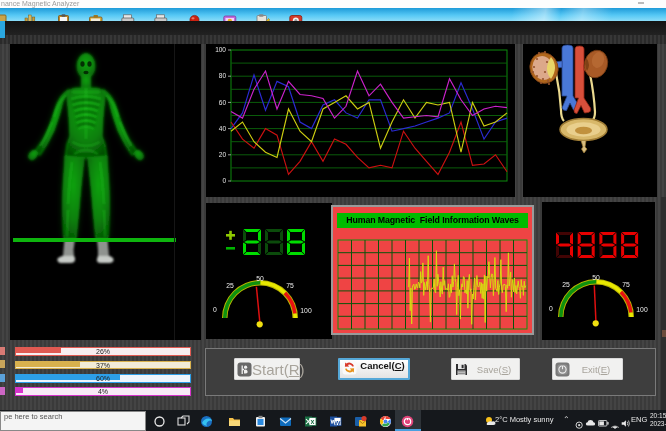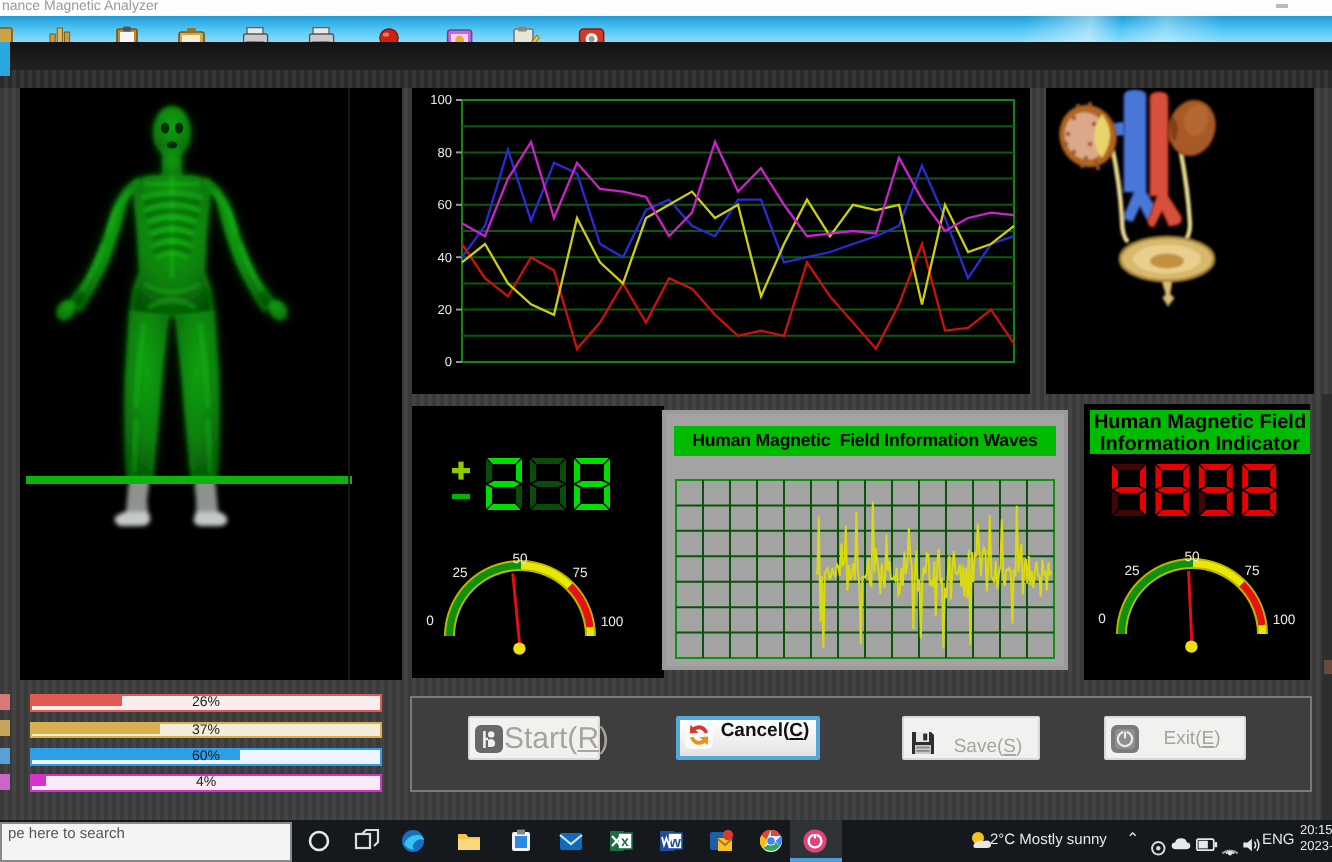--- a/index.html
+++ b/index.html
@@ -259,21 +259,21 @@
 <text x="9" y="47.3" font-size="6.8" fill="#ececec" text-anchor="middle" font-family="Liberation Sans, sans-serif">0</text>
 <text x="24" y="23.3" font-size="6.8" fill="#ececec" text-anchor="middle" font-family="Liberation Sans, sans-serif">25</text>
 <text x="54" y="16.3" font-size="6.8" fill="#ececec" text-anchor="middle" font-family="Liberation Sans, sans-serif">50</text>
 <text x="84" y="23.3" font-size="6.8" fill="#ececec" text-anchor="middle" font-family="Liberation Sans, sans-serif">75</text>
 <text x="100" y="47.9" font-size="6.8" fill="#ececec" text-anchor="middle" font-family="Liberation Sans, sans-serif">100</text>
 <line x1="54.0" y1="59.0" x2="50.4" y2="21.7" stroke="#e01010" stroke-width="1.5"></line>
 <circle cx="53.7" cy="59.3" r="3.1" fill="#f0e010"></circle>
     </svg>
 </div>
 
-<div class="abs" style="left:331px;top:205px;width:203px;height:130px;background:#a3a3a3;border:2px solid #9a9a9a;box-sizing:border-box;">
+<div class="abs" style="left:331px;top:205px;width:203px;height:130px;background:#ef4444;border:2px solid #9a9a9a;box-sizing:border-box;">
   <div class="ghdr" style="left:4px;top:6px;width:191px;height:15px;font-size:8.8px;line-height:15px;letter-spacing:-0.1px;white-space:nowrap;">Human Magnetic&nbsp; Field Information Waves</div>
   <svg width="199" height="126" viewBox="0 0 199 126" style="position:absolute;left:0;top:0;">
       <rect x="5.0" y="33.0" width="189.0" height="89.0" fill="none" stroke="#0d930d" stroke-width="1"></rect>
 <line x1="18.5" y1="33.0" x2="18.5" y2="122.0" stroke="#0a540a" stroke-width="1"></line>
 <line x1="32.0" y1="33.0" x2="32.0" y2="122.0" stroke="#0a540a" stroke-width="1"></line>
 <line x1="45.5" y1="33.0" x2="45.5" y2="122.0" stroke="#0a540a" stroke-width="1"></line>
 <line x1="59.0" y1="33.0" x2="59.0" y2="122.0" stroke="#0a540a" stroke-width="1"></line>
 <line x1="72.5" y1="33.0" x2="72.5" y2="122.0" stroke="#0a540a" stroke-width="1"></line>
 <line x1="86.0" y1="33.0" x2="86.0" y2="122.0" stroke="#0a540a" stroke-width="1"></line>
 <line x1="99.5" y1="33.0" x2="99.5" y2="122.0" stroke="#0a540a" stroke-width="1"></line>
@@ -287,21 +287,20 @@
 <line x1="5.0" y1="58.4" x2="194.0" y2="58.4" stroke="#0a540a" stroke-width="1"></line>
 <line x1="5.0" y1="71.1" x2="194.0" y2="71.1" stroke="#0a540a" stroke-width="1"></line>
 <line x1="5.0" y1="83.9" x2="194.0" y2="83.9" stroke="#0a540a" stroke-width="1"></line>
 <line x1="5.0" y1="96.6" x2="194.0" y2="96.6" stroke="#0a540a" stroke-width="1"></line>
 <line x1="5.0" y1="109.3" x2="194.0" y2="109.3" stroke="#0a540a" stroke-width="1"></line>
 <polyline points="74.9,79.7 75.7,79.7 76.4,51.2 77.2,103.7 77.9,81.1 78.7,117.0 79.4,80.1 80.2,78.0 80.9,77.2 81.7,82.3 82.4,81.8 83.2,76.9 83.9,79.8 84.7,81.1 85.4,75.2 86.2,76.3 86.9,80.9 87.7,64.6 88.4,76.1 89.2,74.0 89.9,55.9 90.7,88.4 91.4,75.4 92.2,83.1 92.9,79.7 93.7,74.6 94.4,82.9 95.2,48.7 95.9,77.6 96.7,85.6 97.4,115.1 98.2,81.5 98.9,81.2 99.7,81.7 100.4,79.9 101.2,71.9 101.9,84.8 102.7,85.9 103.4,43.7 104.2,79.3 104.9,67.2 105.7,74.7 106.4,78.6 107.2,90.0 107.9,74.7 108.7,84.0 109.4,87.1 110.2,60.2 110.9,78.4 111.7,73.6 112.4,82.4 113.2,82.6 113.9,81.4 114.7,83.1 115.4,76.8 116.2,90.4 116.9,89.2 117.7,77.2 118.4,85.9 119.2,68.7 119.9,80.1 120.7,74.6 121.4,56.9 122.2,71.8 122.9,75.6 123.7,107.6 124.4,80.3 125.2,68.3 125.9,88.7 126.7,82.7 127.4,112.1 128.2,82.0 128.9,76.8 129.7,79.9 130.4,69.6 131.2,70.2 131.9,85.9 132.7,83.1 133.4,86.7 134.2,73.6 134.9,101.2 135.7,73.4 136.4,67.4 137.2,84.6 137.9,81.8 138.7,117.3 139.4,87.0 140.2,92.0 140.9,80.5 141.7,70.8 142.4,92.9 143.2,78.3 143.9,68.5 144.7,79.0 145.4,80.1 146.2,78.9 146.9,75.1 147.7,86.5 148.4,75.7 149.2,91.3 149.9,76.8 150.7,92.1 151.4,67.9 152.2,115.5 152.9,69.0 153.7,84.1 154.4,69.3 155.2,71.3 155.9,54.7 156.7,68.7 157.4,80.9 158.2,70.4 158.9,66.8 159.7,68.2 160.4,88.6 161.2,75.2 161.9,50.5 162.7,81.5 163.4,82.1 164.2,84.5 164.9,73.5 165.7,87.5 166.4,80.2 167.2,76.1 167.9,52.7 168.7,82.8 169.4,85.9 170.2,77.8 170.9,78.0 171.7,77.0 172.4,79.2 173.2,104.7 173.9,77.8 174.7,81.3 175.4,45.9 176.2,79.1 176.9,72.2 177.7,65.1 178.4,90.2 179.2,76.2 179.9,72.5 180.7,84.8 181.4,71.0 182.2,85.5 182.9,78.5 183.7,86.9 184.4,80.0 185.2,73.8 185.9,79.9 186.7,81.5 187.4,91.3 188.2,72.7 188.9,79.8 189.7,78.8 190.4,88.4 191.2,74.2 191.9,80.7 192.7,78.7" fill="none" stroke="#d9d912" stroke-width="1"></polyline>
     </svg>
 </div>
 
 <div class="panel" style="left:542px;top:202px;width:113px;height:138px;">
-  <div class="ghdr" style="left:3px;top:3px;width:110px;height:22px;font-size:10px;line-height:11px;padding-top:1px;box-sizing:border-box;">Human Magnetic Field<br>Information Indicator</div>
   <svg width="113" height="36" viewBox="0 0 113 36" style="position:absolute;left:0;top:28px;">
     <polygon points="14.5,2.0 30.5,2.0 27.5,5.0 17.5,5.0" fill="#420404"></polygon>
 <polygon points="14.5,28.0 30.5,28.0 27.5,25.0 17.5,25.0" fill="#420404"></polygon>
 <polygon points="15.0,15.0 18.0,13.5 27.0,13.5 30.0,15.0 27.0,16.5 18.0,16.5" fill="#e80000"></polygon>
 <polygon points="14.0,2.5 17.0,5.5 17.0,13.0 14.0,14.5" fill="#e80000"></polygon>
 <polygon points="31.0,2.5 28.0,5.5 28.0,13.0 31.0,14.5" fill="#e80000"></polygon>
 <polygon points="14.0,15.5 17.0,17.0 17.0,24.5 14.0,27.5" fill="#420404"></polygon>
 <polygon points="31.0,15.5 28.0,17.0 28.0,24.5 31.0,27.5" fill="#e80000"></polygon>
 <polygon points="36.2,2.0 52.2,2.0 49.2,5.0 39.2,5.0" fill="#e80000"></polygon>
 <polygon points="36.2,28.0 52.2,28.0 49.2,25.0 39.2,25.0" fill="#e80000"></polygon>
@@ -369,21 +368,21 @@
     <div style="flex:1;text-align:center;font-size:15px;color:#a8a49c;font-weight:normal;white-space:nowrap;">Start(<span style="text-decoration:underline">R</span>)</div>
   </div>
 <div style="position:absolute;left:338px;top:358px;width:72px;height:22px;background:linear-gradient(#ffffff,#e3e3e3);border:2px solid #55a8d8;box-sizing:border-box;border-radius:1px;display:flex;">
     <div style="margin-left:2px;width:15px;height:15px;flex:0 0 15px;"><svg width="15" height="15" viewBox="0 0 15 15">
         <rect x="0.5" y="0.5" width="14" height="14" rx="3" fill="#fafafa"></rect>
         <path d="M12 6.2 A4.8 4.8 0 0 0 4.5 3.6 L3.2 2.4 L2.9 6.8 L7.3 6.4 L5.8 5.1 A3 3 0 0 1 10.3 6.6 Z" fill="#d8382a"></path>
         <path d="M3 8.8 A4.8 4.8 0 0 0 10.5 11.4 L11.8 12.6 L12.1 8.2 L7.7 8.6 L9.2 9.9 A3 3 0 0 1 4.7 8.4 Z" fill="#e8921a"></path>
       </svg></div>
     <div style="flex:1;text-align:center;font-size:9.5px;color:#111;font-weight:bold;white-space:nowrap;">Cancel(<span style="text-decoration:underline">C</span>)</div>
   </div>
-<div style="position:absolute;left:451px;top:358px;width:69px;height:22px;background:#f1f1f0;border:1px solid #d8d8d8;box-sizing:border-box;border-radius:1px;display:flex;align-items:flex-end;">
+<div style="position:absolute;left:451px;top:358px;width:69px;height:22px;background:#f1f1f0;border:1px solid #d8d8d8;box-sizing:border-box;border-radius:1px;display:flex;align-items:center;">
     <div style="margin-left:2px;width:15px;height:15px;flex:0 0 15px;"><svg width="15" height="15" viewBox="0 0 15 15">
         <path d="M2 2 H11.5 L13 3.5 V13 H2 Z" fill="#2e2e30"></path>
         <rect x="4" y="2" width="6.5" height="5" fill="#e8e8e8"></rect>
         <rect x="7.6" y="2.8" width="2" height="3.4" fill="#2e2e30"></rect>
         <rect x="3.5" y="8.5" width="8" height="4.5" fill="#c8c8c8"></rect>
         <rect x="4.2" y="9.3" width="6.6" height="0.9" fill="#888"></rect>
         <rect x="4.2" y="11" width="6.6" height="0.9" fill="#888"></rect>
       </svg></div>
     <div style="flex:1;text-align:center;font-size:9.5px;color:#a8a49c;font-weight:normal;white-space:nowrap;">Save(<span style="text-decoration:underline">S</span>)</div>
   </div>

